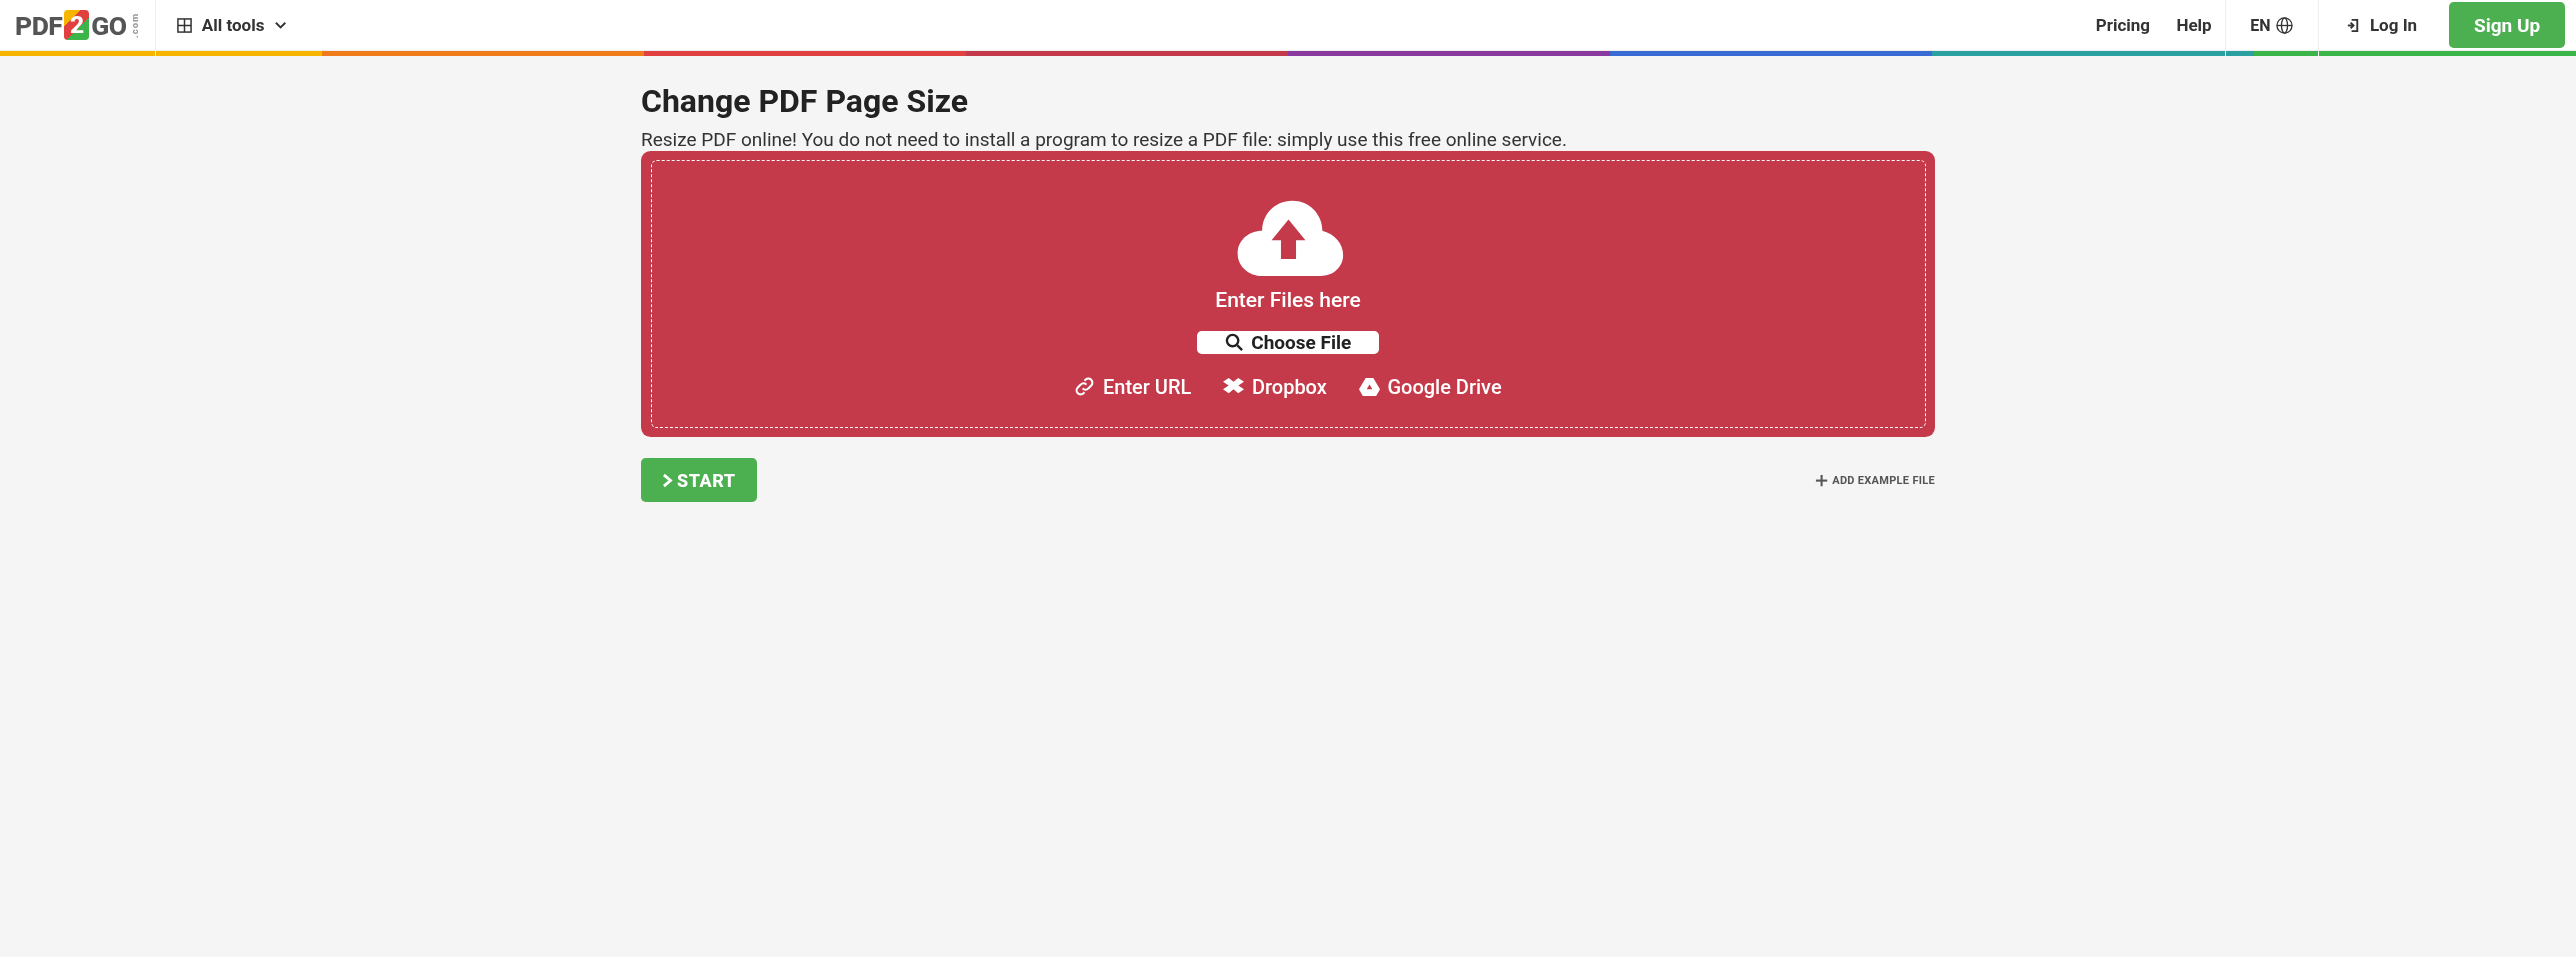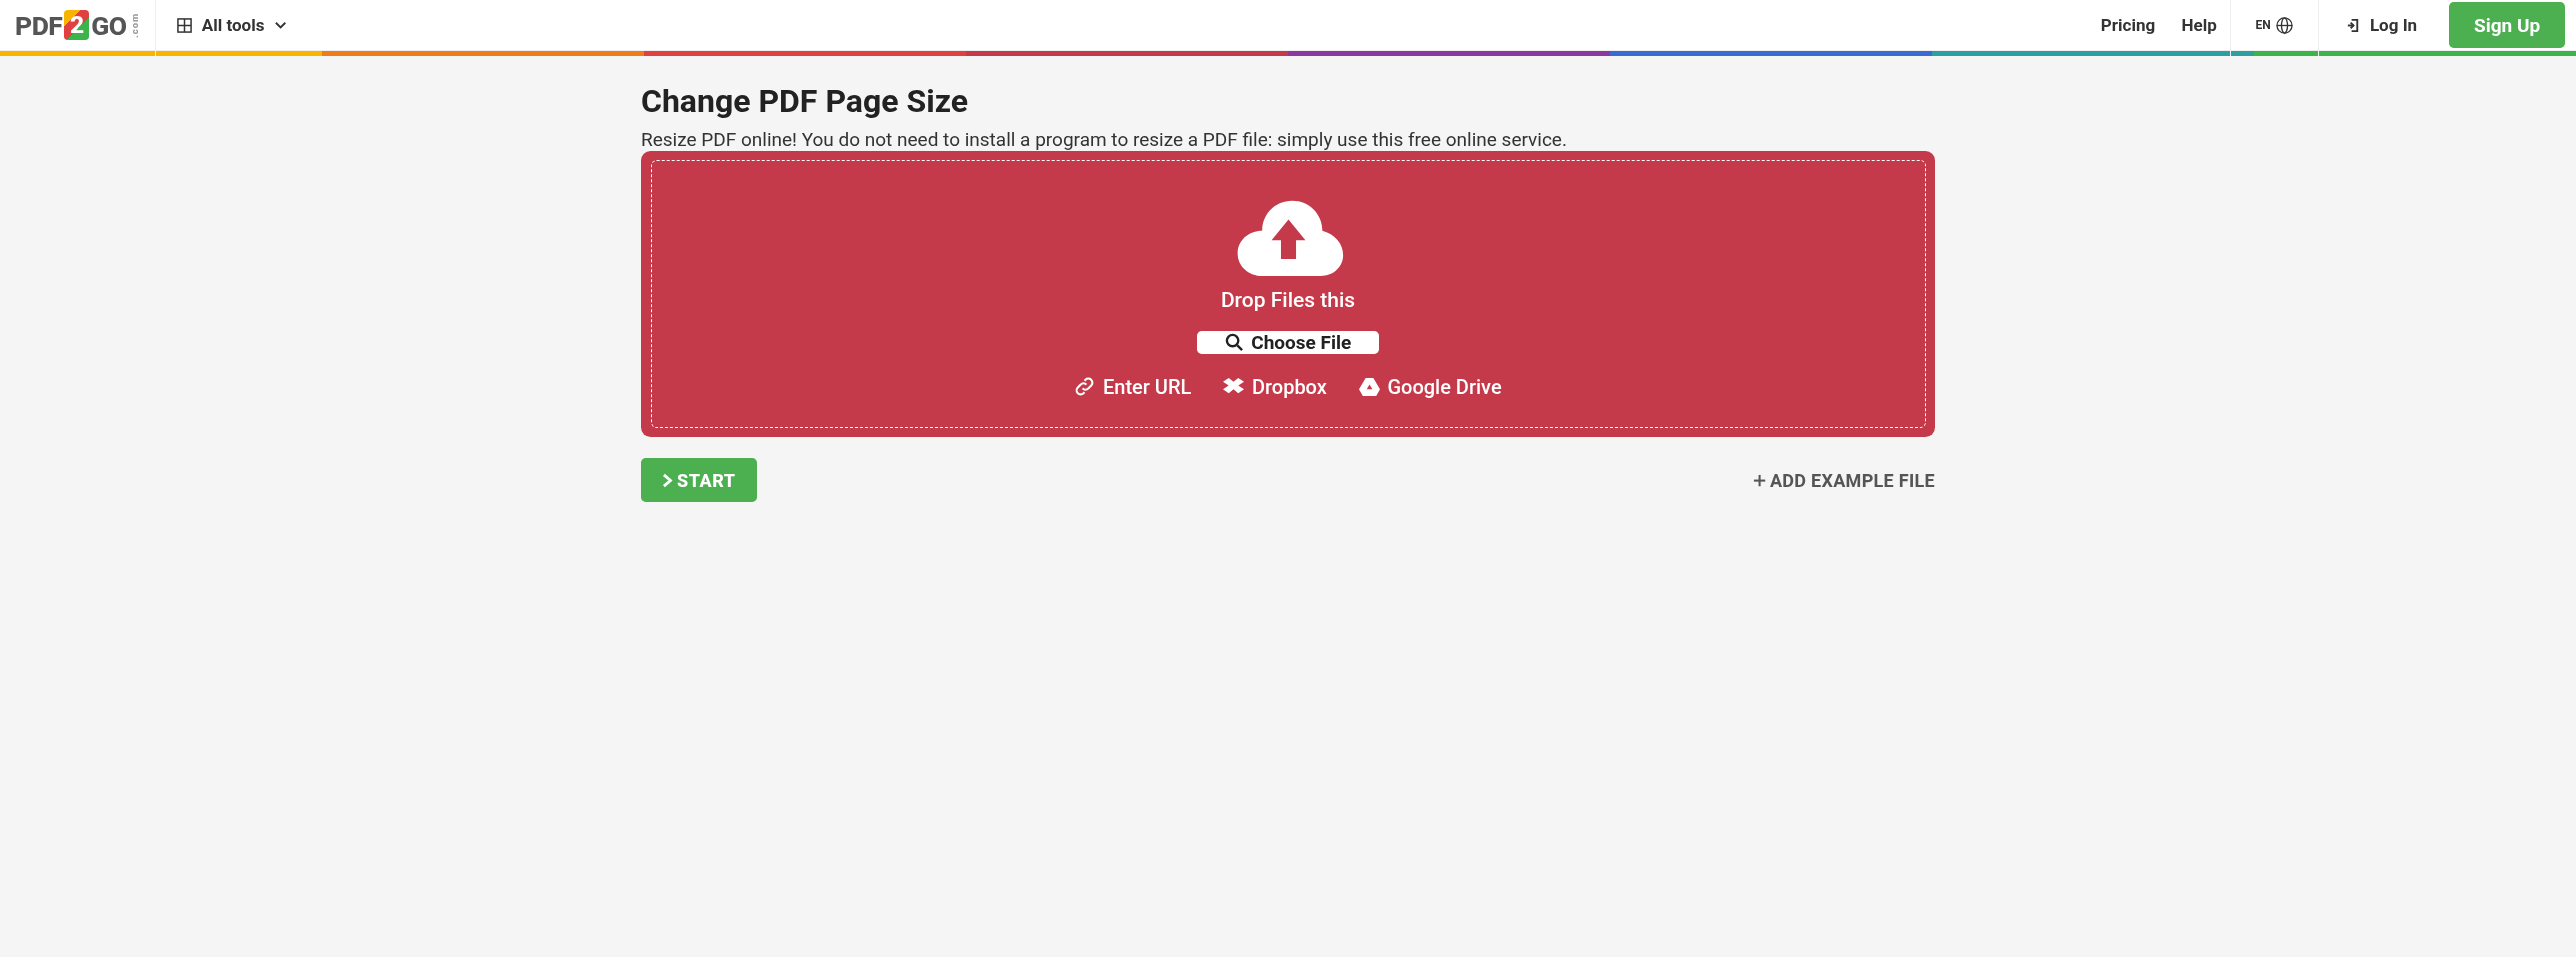--- a/index.html
+++ b/index.html
@@ -13,21 +13,21 @@
 .logo .com { color:#999; font-size:9.5px; writing-mode: vertical-rl; transform: rotate(180deg); margin-left:2.8px; letter-spacing:0.9px;}
 .vdiv { width:0.9px; height:61px; background:#eee; }
 
 .all-tools { display:flex; align-items:center; gap:9.5px; padding:0 21px; font-weight:700; font-size:17px; cursor:pointer; }
 .grid-icon { width:15px; height:15px; }
 .chev-icon { width:13.2px; height:13.2px; }
 
 .spacer { flex:1; }
 
 .nav-link { padding:0 13.2px; font-weight:700; font-size:17px; cursor:pointer; }
-.lang { display:flex; align-items:center; gap:5.7px; padding:0 24.6px; font-weight:700; font-size:12px; cursor:pointer; }
+.lang { display:flex; align-items:center; gap:5.7px; padding:0 24.6px; font-weight:700; font-size:16px; cursor:pointer; }
 .login { display:flex; align-items:center; gap:7.6px; padding:0 26.5px; font-weight:700; font-size:17px; cursor:pointer; }
 .signup { background:#4CAF50; color:#fff; font-weight:700; font-size:19px; padding:11.3px 24.6px; border-radius:4.7px; margin:0 11.3px 0 5.7px; cursor:pointer; }
 
 .rainbow { height:4.7px; display:flex; }
 .rainbow div { flex:1; }
 
 .container { max-width: 1324px; margin: 0 auto; padding: 26.5px 15px 0; }
 h1 { font-size: 32px; font-weight: 700; color:#222; margin-bottom:7.6px; }
 .subtitle { font-size:19px; color:#333; }
 
@@ -35,21 +35,21 @@
 .drop-inner { border:1.4px dashed #fff; border-radius:5.7px; padding:32px 19px 28px; display:flex; flex-direction:column; align-items:center; color:#fff; }
 .cloud-icon { width:113px; height:87px; margin-bottom:7.6px; }
 .drop-text { font-size:21px; font-weight:500; margin-bottom:19px; }
 .choose-btn { background:#fff; color:#222; font-weight:700; font-size:19px; padding:0 28px; border-radius:4.7px; display:flex; align-items:center; gap:7.6px; cursor:pointer; margin-bottom:21px; }
 .src-row { display:flex; gap:32px; font-size:20px; font-weight:500; }
 .src-item { display:flex; align-items:center; gap:7.6px; cursor:pointer; }
 .src-item svg { width:21px; height:21px; }
 
 .action-row { display:flex; align-items:center; margin-top:21px;text-align:right; }
 .start-btn { background:#4CAF50; color:#fff; font-weight:800; font-size:18px; padding:11.3px 21px; border-radius:4.7px; display:flex; align-items:center; gap:3.8px; cursor:pointer; letter-spacing:0.5px; }
-.example-btn { margin-left:auto; color:#555; font-weight:700; font-size:18px; display:flex; align-items:center; gap:3.8px; cursor:pointer; letter-spacing:0.3px; }
+.example-btn { margin-left:auto; color:#555; font-weight:700; font-size:11px; display:flex; align-items:center; gap:3.8px; cursor:pointer; letter-spacing:0.3px; }
 </style>
 </head>
 <body>
 
 <header class="header">
   <div class="logo">
     <span class="pdf">PDF</span>
     <span class="two-box">2</span>
     <span class="go">GO</span>
     <span class="com">.com</span>
@@ -104,21 +104,21 @@
 <div class="container">
   <h1>Change PDF Page Size</h1>
   <p class="subtitle">Resize PDF online! You do not need to install a program to resize a PDF file: simply use this free online service.</p>
 
   <div class="drop-outer">
     <div class="drop-inner">
       <svg class="cloud-icon" viewBox="0 0 120 92">
         <path fill="#fff" d="M96 40c0-18-14-32-32-32S32 22 32 40c-14 0-26 10-26 24s12 24 26 24h62c14 0 24-10 24-22s-8-22-22-26z"></path>
         <path fill="#c53a4a" d="M60 28 L78 50 H68 V70 H52 V50 H42 Z"></path>
       </svg>
-      <div class="drop-text">Drop Files this</div>
+      <div class="drop-text">Enter Files here</div>
       <div class="choose-btn">
         <svg width="19" height="19" viewBox="0 0 20 20" fill="none" stroke="#222" stroke-width="2.5">
             <circle cx="8" cy="8" r="6"></circle>
             <line x1="13" y1="13" x2="18" y2="18"></line>
           </svg>
         <span>Choose File</span>
       </div>
       <div class="src-row">
         <div class="src-item">
           <svg viewBox="0 0 22 22" fill="none" stroke="#fff" stroke-width="2.2">

